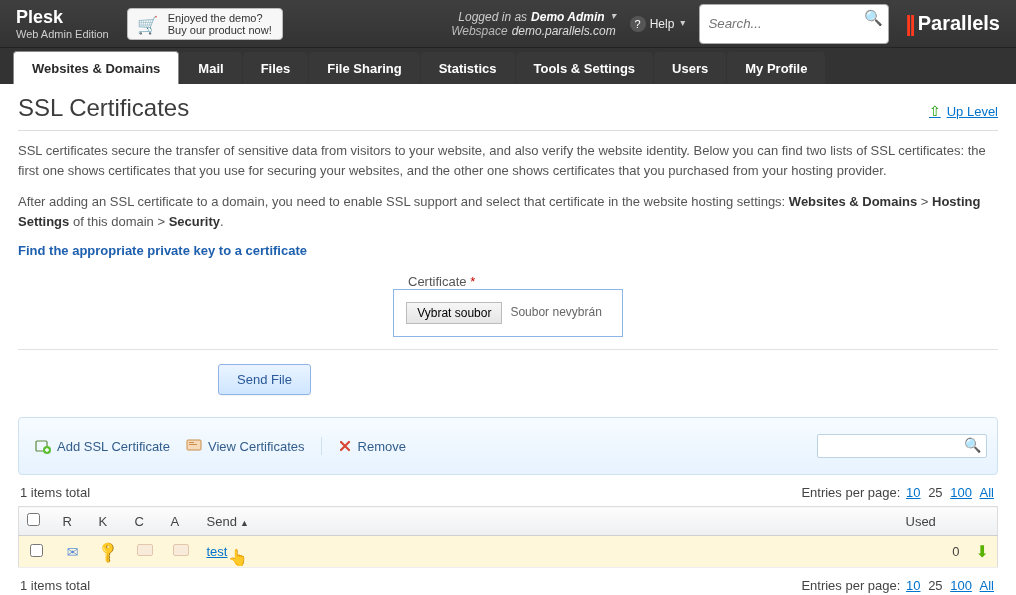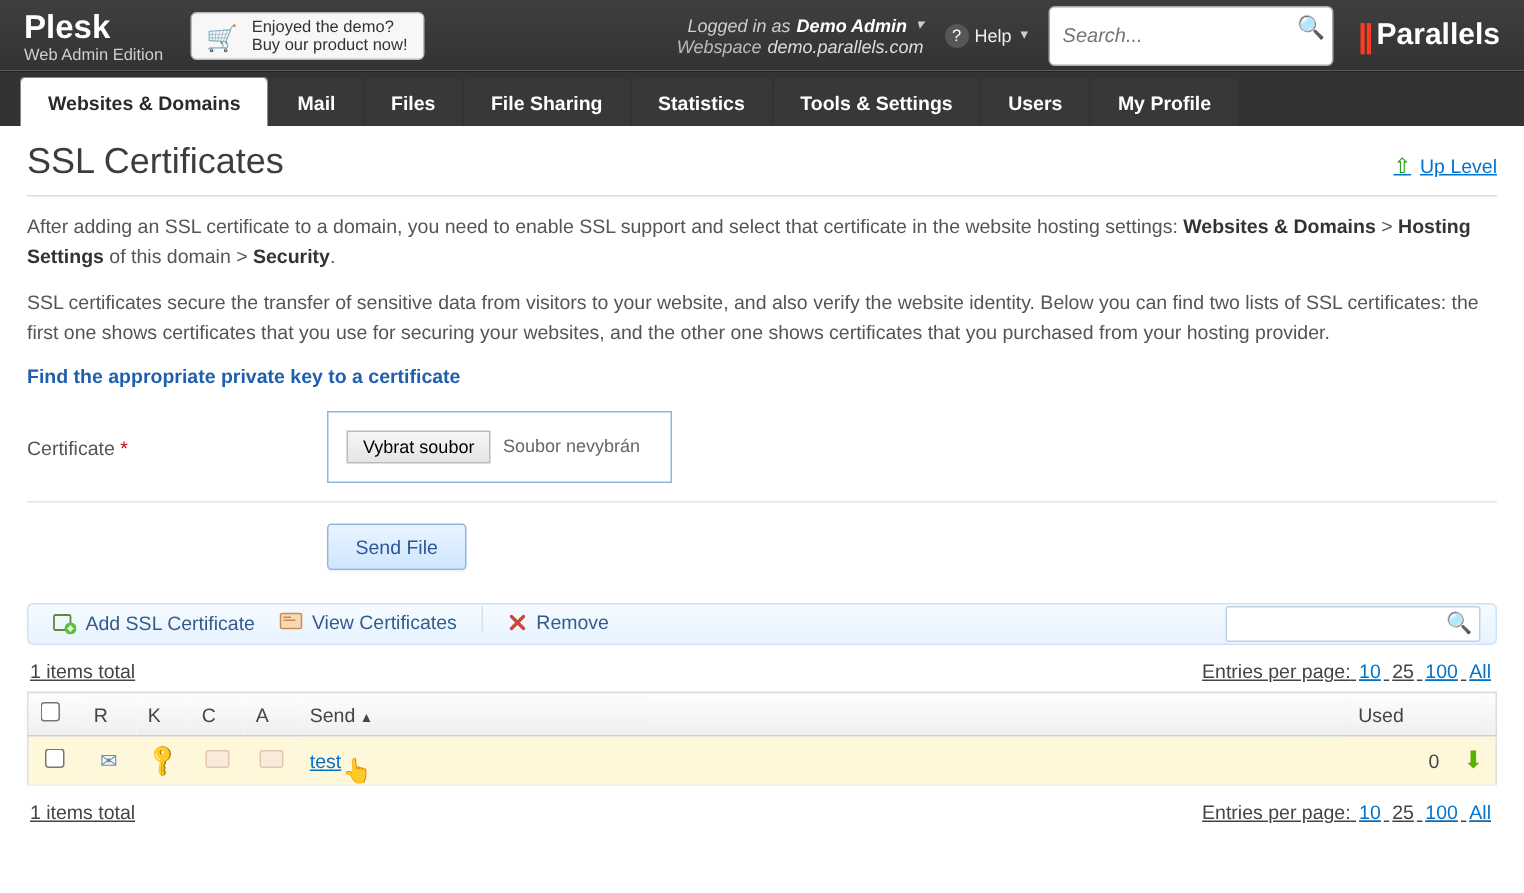--- a/index.html
+++ b/index.html
@@ -1,21 +1,21 @@
 <!DOCTYPE html>
 <html><head>
 <meta charset="utf-8">
 <style>
 * { box-sizing: border-box; margin: 0; padding: 0; }
 body { font-family: "Segoe UI", Tahoma, Arial, sans-serif; font-size: 13px; color: #444; background: #fff; width: 1016px; }
 a { color: #0073cc; text-decoration: underline; cursor: pointer; }
 
 
 .topbar { background: linear-gradient(#3f3f3f, #333); border-bottom: 1px solid #222; height: 48px; display: flex; align-items: center; padding: 0 16px; color: #ddd; }
-.brand-title { font-size: 22px; font-weight: bold; color: #fff; }
+.brand-title { font-size: 18px; font-weight: bold; color: #fff; }
 .brand-sub { font-size: 11px; color: #cfcfcf; }
 .promo { margin-left: 18px; background: #f7f7f7; border: 1px solid #bbb; border-radius: 4px; display: flex; align-items: center; padding: 3px 10px; gap: 8px; color: #333; font-size: 11px; }
 .promo .cart { width: 22px; height: 18px; display: inline-block; font-size: 17px; }
 .login-block { margin-left: auto; text-align: right; font-size: 12px; color: #eee; }
 .login-line { display: flex; align-items: center; justify-content: flex-end; gap: 4px; font-style: italic; }
 .login-prefix { color: #ccc; }
 .login-bold { font-weight: bold; color: #fff; }
 .webspace { color: #bbb; }
 .help-block { margin: 0 14px; display:flex; align-items:center; gap:4px; color:#eee; font-size:12px; cursor:pointer; }
 .help-q { width:16px; height:16px; border-radius:50%; background:#565656; color:#fff; display:flex; align-items:center; justify-content:center; font-size:11px; }
@@ -41,42 +41,42 @@
 h1 { font-size:24px; font-weight:normal; color:#3d3d3d; flex:1; }
 .uplevel { display:flex; align-items:center; gap:6px; font-size:13px; }
 .arrow-up { color:#1a9d00; font-size:14px; }
 
 .desc { font-size:13px; color:#555; margin-bottom:12px; line-height:1.5; }
 .desc strong { color:#333; }
 
 .findkey { color:#1e5fae; font-weight:bold; font-size:13px; margin-bottom:16px; display:block; text-decoration:none;}
 
 
-.form-row { display:flex; align-items:center; margin-bottom:10px; }
+.form-row { display:flex; align-items:center; margin-bottom:10px;flex-direction:column; }
 .form-label { width:200px; color:#555; }
 .req { color:#c00; }
 .file-picker { border:1px solid #8fb5e8; padding:12px; display:inline-flex; align-items:stretch; }
 .file-btn { background:linear-gradient(#f6f6f6,#e5e5e5); border:1px solid #bbb; padding:3px 10px; font-size:12px; cursor:pointer; }
 .file-status { padding:3px 8px; font-size:12px; color:#666; }
 
 .divider { border-top:1px solid #e2e2e2; margin:12px 0 14px; }
 
 .sendfile-row { padding-left:200px; }
 .btn { display:inline-block; background:linear-gradient(#eaf4ff,#cfe6ff); border:1px solid #8fb5e8; border-radius:3px; padding:7px 18px; color:#2a5898; font-size:13px; cursor:pointer; box-shadow: 0 1px 1px rgba(0,0,0,0.05);}
 
 
-.toolbar { margin-top:22px; background:linear-gradient(#f6fbff,#e7f3ff); border:1px solid #cfe0ee; border-radius:4px; padding:1px 10px; display:flex; align-items:flex-start; gap:4px; }
+.toolbar { margin-top:22px; background:linear-gradient(#f6fbff,#e7f3ff); border:1px solid #cfe0ee; border-radius:4px; padding:16px 10px; display:flex; align-items:center; gap:4px; }
 .tool-link { display:flex; align-items:center; gap:6px; color:#325d8b; font-size:13px; padding:3px 6px; text-decoration:none; cursor:pointer;}
 .tool-sep { width:1px; height:18px; background:#cfe0ee; margin:0 6px; }
 .tool-search { margin-left:auto; position:relative; }
 .tool-search input { width:170px; height:24px; border:1px solid #bcd3e6; border-radius:2px; padding:2px 24px 2px 6px; }
 .tool-search .mag { position:absolute; right:5px; top:3px; color:#6b8bad; font-size:14px; }
 
 
-.tot-row { display:flex; justify-content:space-between; margin:10px 2px 6px; font-size:13px; color:#444;text-decoration:underline;}
+.tot-row { display:flex; justify-content:space-between; margin:10px 2px 6px; font-size:13px; color:#444;}
 .epp a { margin:0 2px; }
 .epp .sel { color:#444; text-decoration:none; }
 
 table.list { width:100%; border-collapse:collapse; border:1px solid #ddd; font-size:13px;}
 table.list th { background:linear-gradient(#fdfdfd,#edeff1); border-bottom:1px solid #cfcfcf; text-align:left; font-weight:normal; color:#444; padding:6px 8px; }
 table.list th .sort-arrow { font-size:9px; margin-left:3px;}
 table.list td { padding:6px 8px; border-bottom:1px solid #eee; }
 tbody tr.selrow { background:#fff7da; }
 .col-narrow { width:36px; text-align:center; }
 .col-used { width:70px; text-align:right; }
@@ -149,25 +149,25 @@
 <div class="content">
 
   <div class="title-row">
     <h1>SSL Certificates</h1>
     <a class="uplevel">
       <span class="arrow-up">⇧</span>
       <span>Up Level</span>
     </a>
   </div>
 
+  <p class="desc">SSL certificates secure the transfer of sensitive data from visitors to your website, and also verify the website identity. Below you can find two lists of SSL certificates: the first one shows certificates that you use for securing your websites, and the other one shows certificates that you purchased from your hosting provider.</p>
+
   <p class="desc">
     <span>After adding an SSL certificate to a domain, you need to enable SSL support and select that certificate in the website hosting settings: </span><strong>Websites &amp; Domains</strong><span> &gt; </span><strong>Hosting Settings</strong><span> of this domain &gt; </span><strong>Security</strong><span>.</span>
   </p>
-
-  <p class="desc">SSL certificates secure the transfer of sensitive data from visitors to your website, and also verify the website identity. Below you can find two lists of SSL certificates: the first one shows certificates that you use for securing your websites, and the other one shows certificates that you purchased from your hosting provider.</p>
 
   <a class="findkey">Find the appropriate private key to a certificate</a>
 
   <div class="form-row">
     <div class="form-label">
       <span>Certificate</span> <span class="req">*</span>
     </div>
     <div class="file-picker">
       <button class="file-btn">Vybrat soubor</button>
       <span class="file-status">Soubor nevybrán</span>

